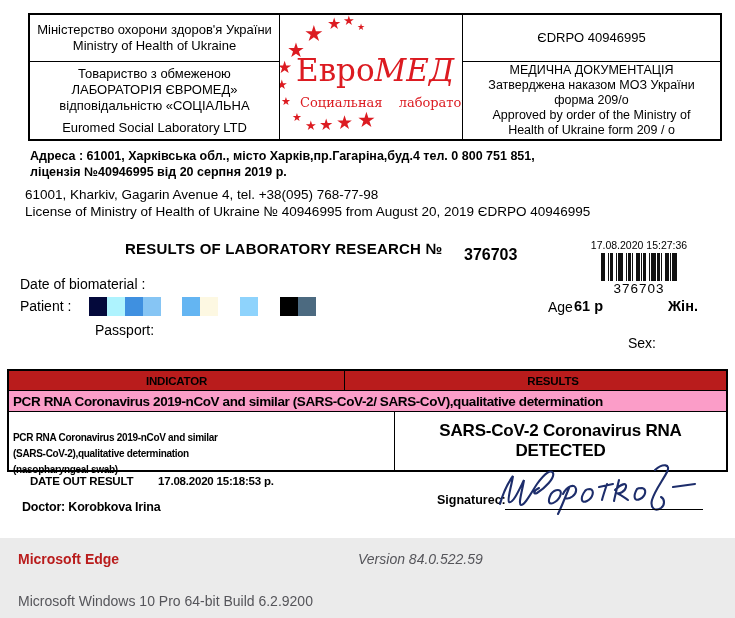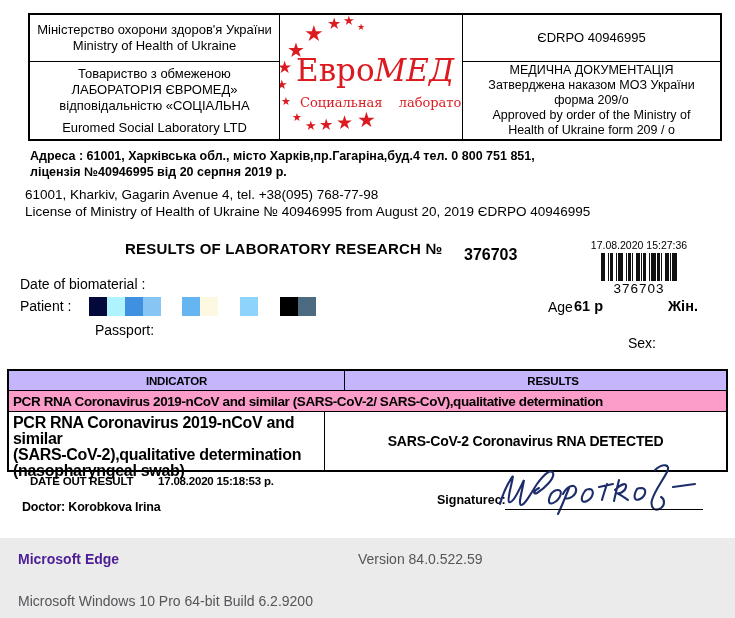--- a/index.html
+++ b/index.html
@@ -37,30 +37,30 @@
   .fld-bold{font-size:14.5px;font-weight:bold;}
   .blocks{position:absolute;display:flex;height:19px;}
   
   .tbl{position:absolute;left:7px;top:369px;width:721px;border:2px solid #000;box-sizing:border-box;}
   .tbl-head{display:flex;height:19px;border-bottom:1.5px solid #000;box-sizing:content-box;}
   .th{font-size:11.5px;font-weight:bold;letter-spacing:-0.2px;display:flex;align-items:center;justify-content:center;box-sizing:border-box;}
   .th-ind{width:336px;border-right:1.5px solid #000;}
   .th-res{flex:1;}
   .tbl-group{height:21px;display:flex;align-items:center;padding-left:4px;font-size:13.5px;font-weight:bold;letter-spacing:-0.4px;border-bottom:1.5px solid #000;box-sizing:border-box;white-space:nowrap;overflow:hidden;}
   .tbl-row{display:flex;height:58px;}
-  .td-ind{width:316px;border-right:1.5px solid #000;box-sizing:border-box;padding:3px 4px;font-size:16px;font-weight:bold;letter-spacing:-0.3px;line-height:16px;}
-  .td-res{flex:1;display:flex;align-items:center;justify-content:center;font-size:14px;font-weight:bold;letter-spacing:-0.2px;text-align:center;}
+  .td-ind{width:386px;border-right:1.5px solid #000;box-sizing:border-box;padding:18px 4px;font-size:10px;font-weight:bold;letter-spacing:-0.3px;line-height:16px;}
+  .td-res{flex:1;display:flex;align-items:center;justify-content:center;font-size:17px;font-weight:bold;letter-spacing:-0.2px;text-align:center;}
   
   .small-bold{font-size:11.5px;font-weight:bold;letter-spacing:-0.2px;}
   .doctor{font-size:12.5px;font-weight:bold;letter-spacing:-0.2px;}
   .sig-label{font-size:12.5px;font-weight:bold;}
   .sig-underline{position:absolute;left:505px;top:509px;width:198px;height:0;border-top:1.5px solid #000;}
   
   .sysbar{position:absolute;left:0;top:538px;width:735px;height:80px;background:#ebebeb;}
-  .sys-app{font-size:14px;font-weight:bold;color:#4c1d95;}
+  .sys-app{font-size:14px;font-weight:bold;color:#b91c1c;}
   .sys-txt{font-size:14px;color:#55555a;}
 </style>
 </head>
 <body>
 
 <div class="doc">
 
   <div class="hdr">
     <div class="hdr-cell hdr-left">
       <div class="hdr-sub-top">
@@ -177,21 +177,21 @@
     </div>
 
   <div class="abs fld-label" style="left:95px;top:322px;">Passport:</div>
 
   <div class="abs fld-label" style="left:548px;top:299px;">Age</div>
   <div class="abs fld-bold" style="left:574px;top:298px;">61 р</div>
   <div class="abs fld-label" style="left:628px;top:299px;margin-top:36px;">Sex:</div>
   <div class="abs fld-bold" style="left:668px;top:298px;">Жін.</div>
 
   <div class="tbl">
-    <div class="tbl-head" style="background:#c4b5fd;gap:35px;">
+    <div class="tbl-head" style="background:#b91c1c;gap:35px;">
       <div class="th th-ind">INDICATOR</div>
       <div class="th th-res">RESULTS</div>
     </div>
     <div class="tbl-group" style="background:#FB9DC8;">PCR RNA Coronavirus 2019-nCoV and similar (SARS-CoV-2/ SARS-CoV),qualitative determination</div>
     <div class="tbl-row">
       <div class="td-ind">
         <div>PCR RNA Coronavirus 2019-nCoV and similar</div>
         <div>(SARS-CoV-2),qualitative determination</div>
         <div>(nasopharyngeal swab)</div>
       </div>
@@ -216,17 +216,17 @@
         <path d="M142,29 C138,36 139,42 145,39 C151,36 152,29 147,28 C143,28 142,29 142,29"></path>
         <path d="M160,10 C168,3 176,4 172,12 C168,20 160,30 157,40 C155,48 160,52 166,48 C170,45 170,39 166,37"></path>
         <path d="M178,27 L200,24"></path>
       </g>
     </svg>
   </div>
   <div class="sig-underline"></div>
 
   <div class="sysbar">
     <div class="abs sys-app" style="left:18px;top:13px;">Microsoft Edge</div>
-    <div class="abs sys-txt" style="left:358px;top:13px;">Version 84.0.522.59</div>
+    <div class="abs sys-txt" style="left:358px;top:13px;font-style:italic;">Version 84.0.522.59</div>
     <div class="abs sys-txt" style="left:18px;top:55px;">Microsoft Windows 10 Pro 64-bit Build 6.2.9200</div>
   </div>
 
 </div>
 
 </body></html>

